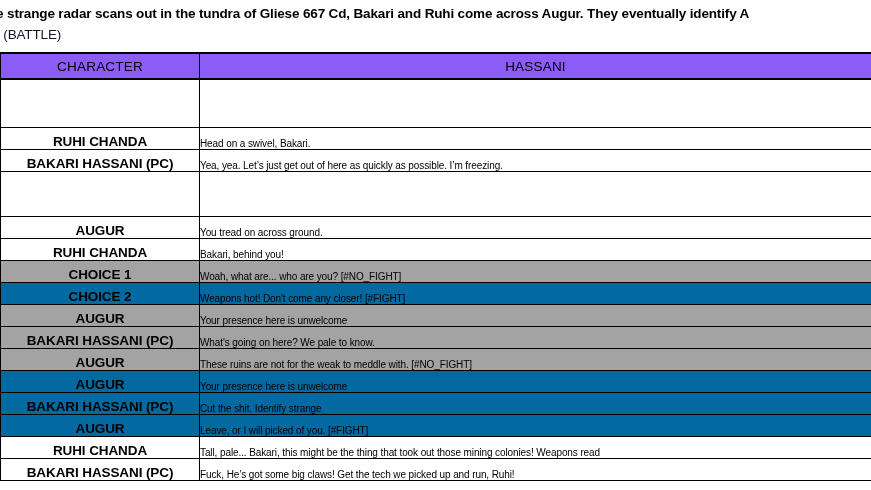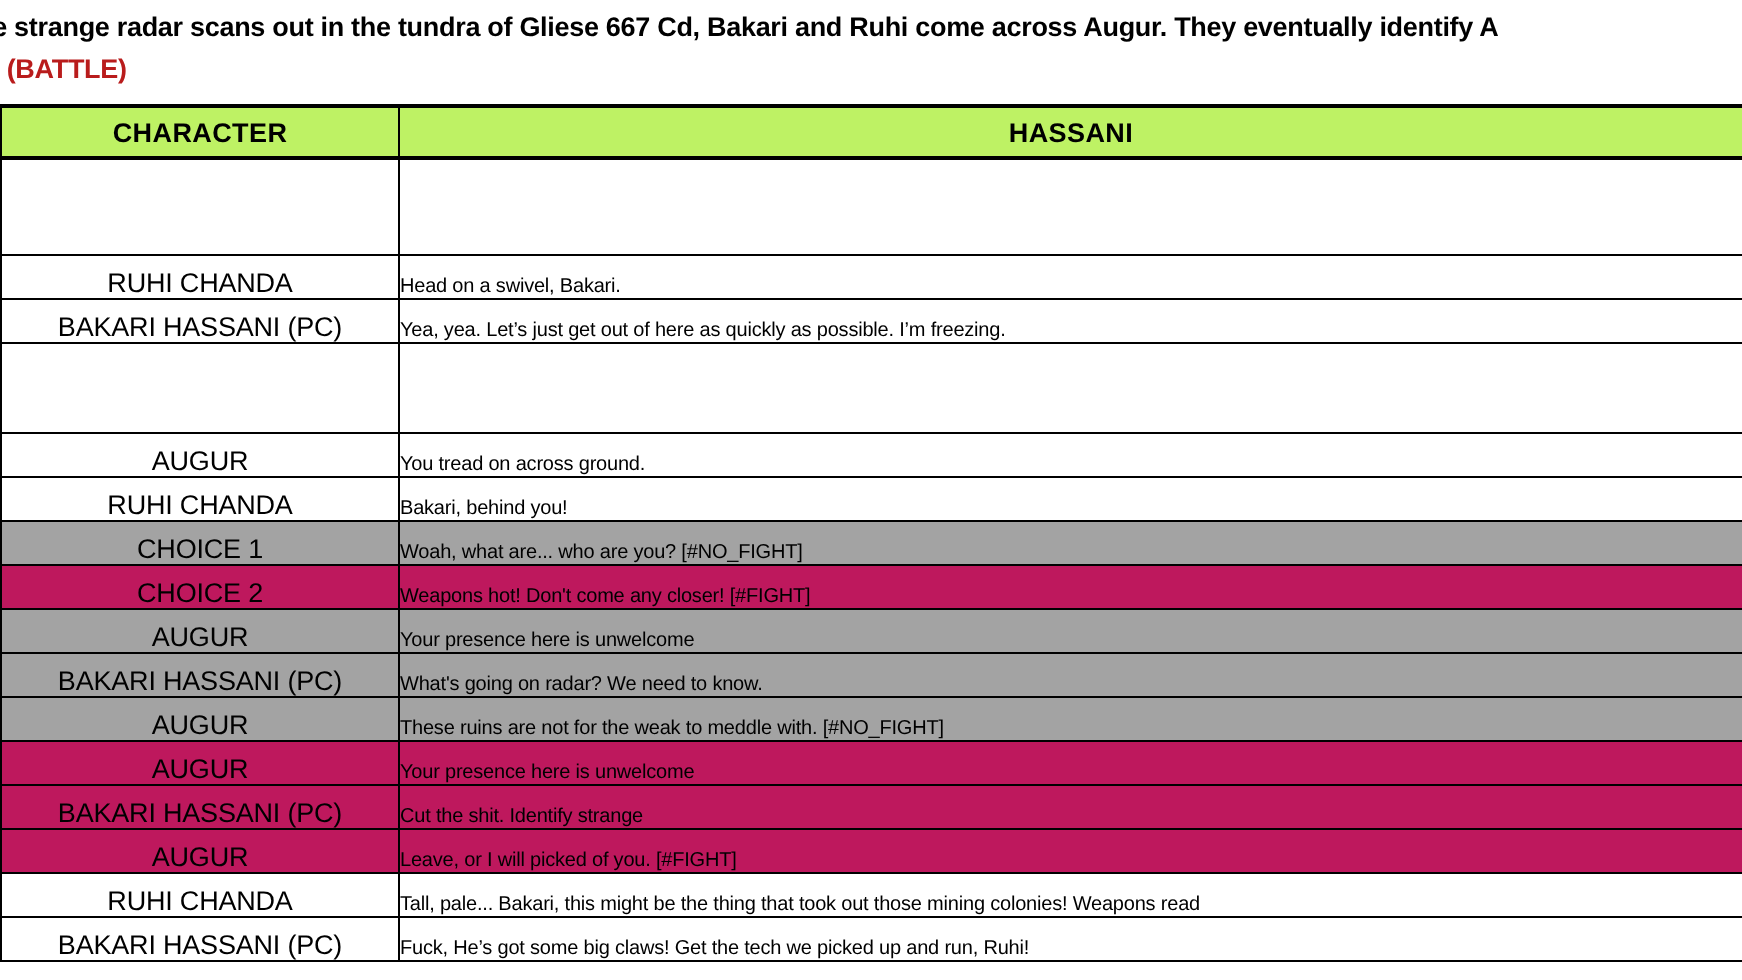--- a/index.html
+++ b/index.html
@@ -28,22 +28,22 @@
     font-size: 13.5px;
     font-weight: bold;
     line-height: 21px;
     letter-spacing: -0.15px;
     white-space: nowrap;
     overflow: hidden;
   }
   .synopsis-line-1 { margin-left: -12px; }
   .synopsis-line-2 { margin-left: -12px; }
   .battle-tag {
-    color: #b91c1c;
-    font-weight: bold;
+    color: #0f172a;
+    font-weight: normal;
   }
 
   
   table.sheet {
     border-collapse: collapse;
     table-layout: fixed;
     width: 871px;
     border-top: 2px solid #000000;
   }
   table.sheet col.c-character { width: 199px; }
@@ -55,34 +55,34 @@
     border-right: 1px solid #000000;
     border-bottom: 1px solid #000000;
     padding: 0;
     margin: 0;
     overflow: hidden;
     white-space: nowrap;
   }
 
   
   tr.head-row th {
-    background: #bef264;
+    background: #8b5cf6;
     height: 26px;
     font-size: 13.5px;
-    font-weight: bold;
+    font-weight: normal;
     text-align: center;
     letter-spacing: 0.2px;
     border-bottom: 2px solid #000000;
     border-top: 1px solid #000000;
   }
 
   
   td.char {
     text-align: center;
-    font-weight: normal;
+    font-weight: bold;
     font-size: 13.5px;
     letter-spacing: -0.1px;
     vertical-align: bottom;
     padding-bottom: 1px;
   }
   td.line {
     text-align: left;
     font-size: 10px;
     letter-spacing: -0.1px;
     vertical-align: bottom;
@@ -96,21 +96,21 @@
   }
 
   tr.r { height: 22px; }
   tr.r-tall { height: 48px; }
   tr.r-tall2 { height: 45px; }
 
   
   .fill-white  { background: #FFFFFF; }
   .fill-pink   { background: #E6A8DC; }
   .fill-blue   { background: #a3a3a3; }
-  .fill-yellow { background: #be185d; }
+  .fill-yellow { background: #0369a1; }
 </style>
 </head>
 <body>
 
 <div class="synopsis">
   <div class="synopsis-line synopsis-line-1">he strange radar scans out in the tundra of Gliese 667 Cd, Bakari and Ruhi come across Augur. They eventually identify A</div>
   <div class="synopsis-line synopsis-line-2"><span>n. </span><span class="battle-tag">(BATTLE)</span></div>
 </div>
 
 <table class="sheet">
@@ -156,21 +156,21 @@
       <tr class="r">
         <td class="char fill-yellow">CHOICE 2</td>
         <td class="line fill-yellow">Weapons hot! Don't come any closer! [#FIGHT]</td>
       </tr>
       <tr class="r">
         <td class="char fill-blue">AUGUR</td>
         <td class="line fill-blue">Your presence here is unwelcome</td>
       </tr>
       <tr class="r">
         <td class="char fill-blue">BAKARI HASSANI (PC)</td>
-        <td class="line fill-blue">What's going on radar? We need to know.</td>
+        <td class="line fill-blue">What's going on here? We pale to know.</td>
       </tr>
       <tr class="r">
         <td class="char fill-blue">AUGUR</td>
         <td class="line fill-blue">These ruins are not for the weak to meddle with. [#NO_FIGHT]</td>
       </tr>
       <tr class="r">
         <td class="char fill-yellow">AUGUR</td>
         <td class="line fill-yellow">Your presence here is unwelcome</td>
       </tr>
       <tr class="r">

